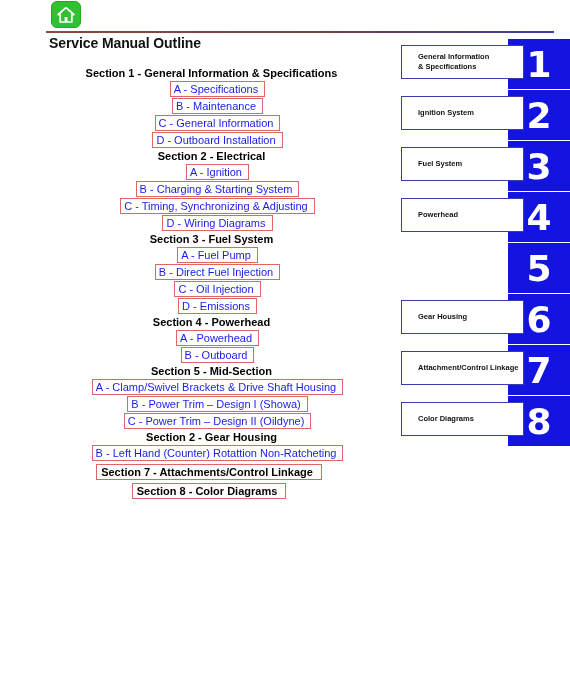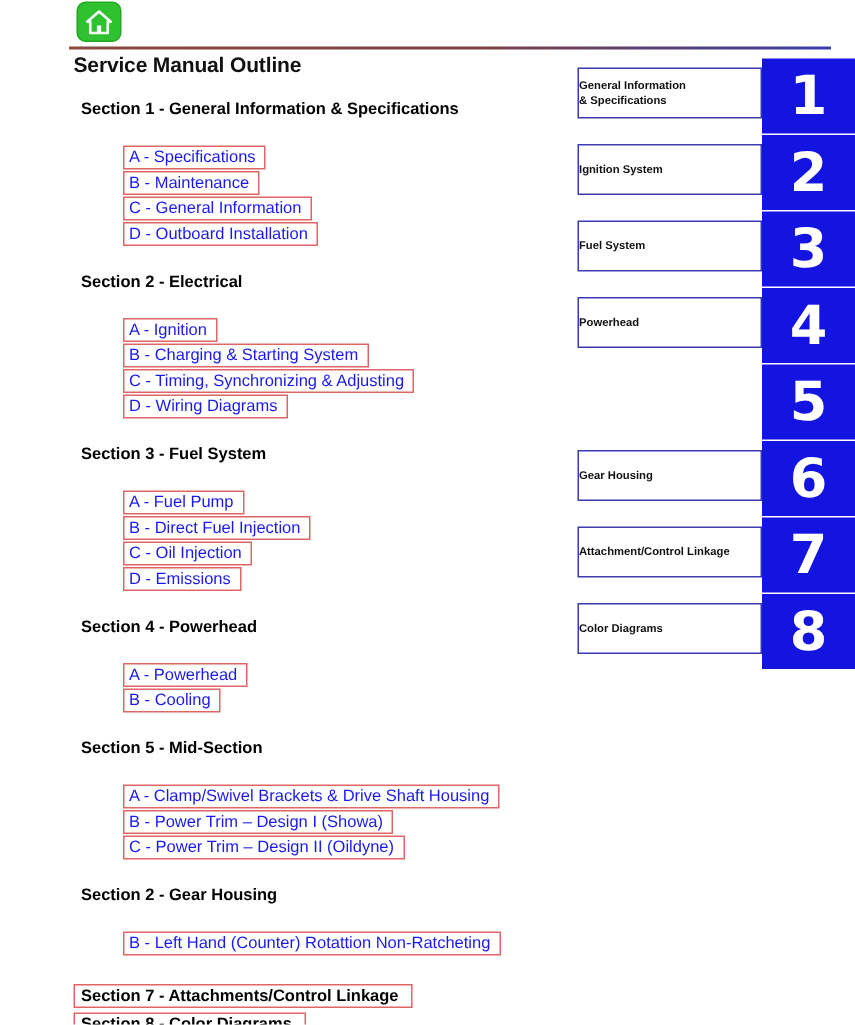--- a/index.html
+++ b/index.html
@@ -52,30 +52,30 @@
     white-space: nowrap;
   }
 
   
   #outline {
     position: absolute;
     left: 49px;
     top: 66px;
     width: 320px;
   }
-  .sec-group { margin: 0; padding: 0; }
+  .sec-group { margin: 0; padding: 0; text-align: center; }
   .sec-head {
     font-size: 11px;
     font-weight: bold;
     color: #000000;
     line-height: 15px;
     white-space: nowrap;
     padding-left: 5px;
   }
-  .sub-list { margin: 16px; padding: 0; }
+  .sub-list { margin: 0; padding: 0; }
   .sub-item {
     display: inline-block;
     font-size: 11px;
     color: #1a1aee;
     line-height: 12px;
     border: 1px solid #e06666;
     padding: 1px 6px 1px 3px;
     margin: 0 0 1px 17px;
     white-space: nowrap;
     box-sizing: border-box;
@@ -102,33 +102,33 @@
     left: 385px;
     top: 39px;
     width: 185px;
   }
   .tab-row {
     position: relative;
     height: 51px;
   }
   .tab-label {
     position: absolute;
-    left: 0px;
+    left: 16px;
     top: 6px;
     width: 123px;
     height: 34px;
     border: 1px solid #3b3bb0;
     box-sizing: border-box;
     background: #ffffff;
     display: flex;
     align-items: center;
     font-size: 7.5px;
     font-weight: bold;
     color: #111111;
-    padding-left: 0;
+    padding-left: 16px;
     line-height: 10px;
     cursor: pointer;
     z-index: 2;
   }
   .tab-number {
     position: absolute;
     left: 123px;
     top: 0px;
     width: 62px;
     height: 50px;
@@ -185,21 +185,21 @@
         <div class="sub-row"><span class="sub-item">A - Fuel Pump</span></div>
         <div class="sub-row"><span class="sub-item">B - Direct Fuel Injection</span></div>
         <div class="sub-row"><span class="sub-item">C - Oil Injection</span></div>
         <div class="sub-row"><span class="sub-item">D - Emissions</span></div>
       </div>
     </div>
     <div class="sec-group">
       <div class="sec-head">Section 4 - Powerhead</div>
       <div class="sub-list">
         <div class="sub-row"><span class="sub-item">A - Powerhead</span></div>
-        <div class="sub-row"><span class="sub-item">B - Cooling</span></div>
+        <div class="sub-row"><span class="sub-item">B - Outboard</span></div>
       </div>
     </div>
     <div class="sec-group">
       <div class="sec-head">Section 5 - Mid-Section</div>
       <div class="sub-list">
         <div class="sub-row"><span class="sub-item">A - Clamp/Swivel Brackets &amp; Drive Shaft Housing</span></div>
         <div class="sub-row"><span class="sub-item">B - Power Trim – Design I (Showa)</span></div>
         <div class="sub-row"><span class="sub-item">C - Power Trim – Design II (Oildyne)</span></div>
       </div>
     </div>

